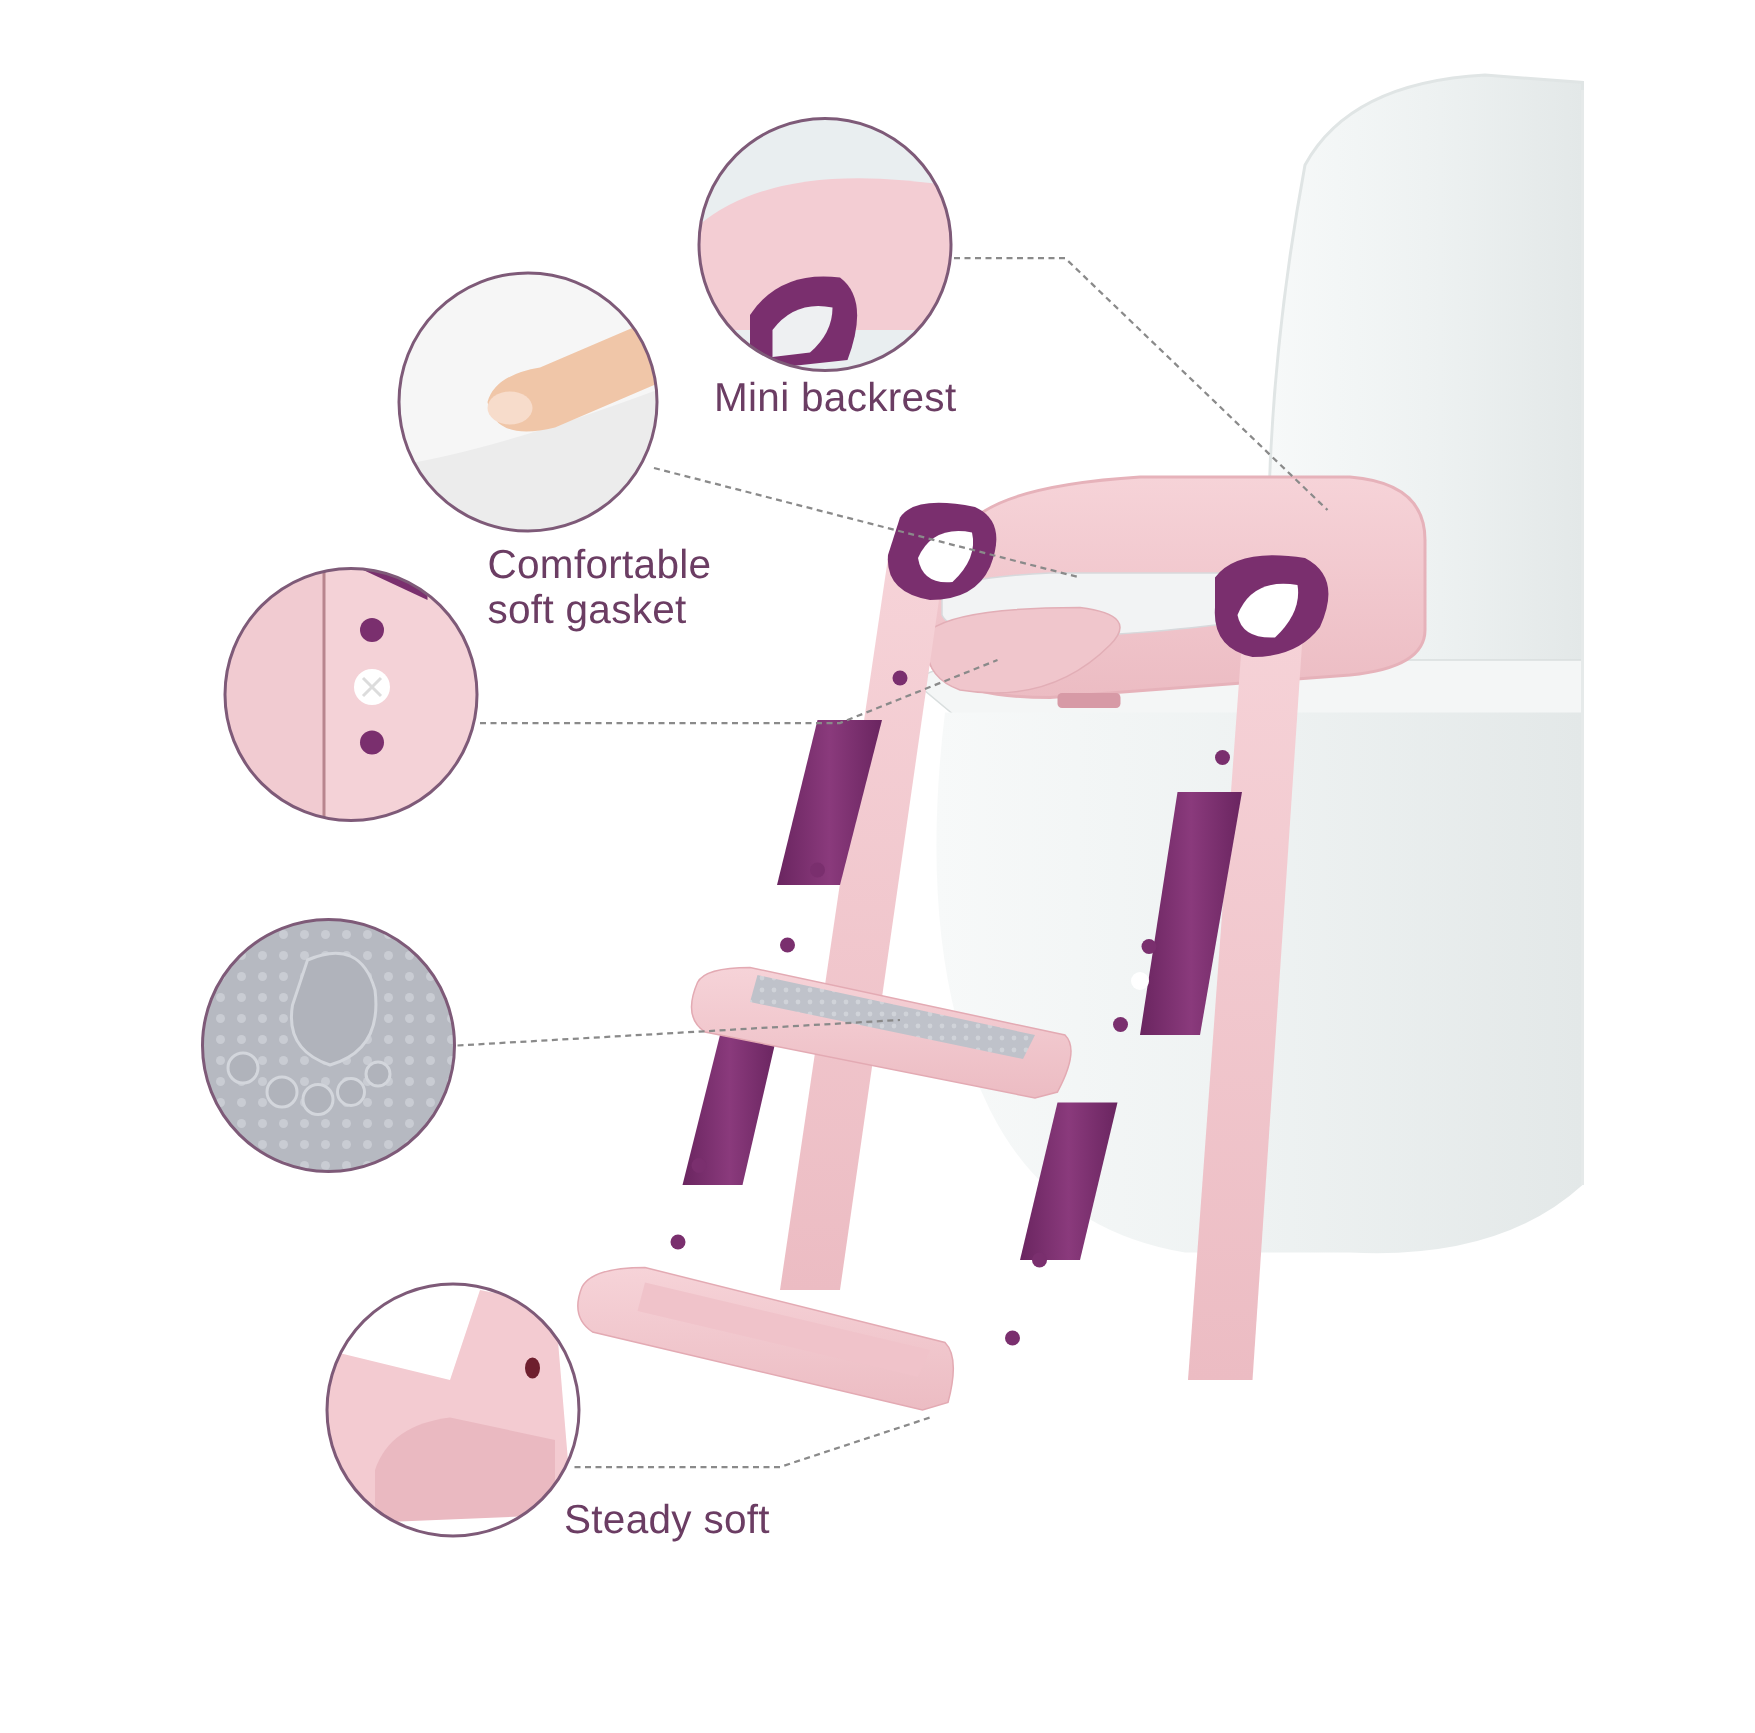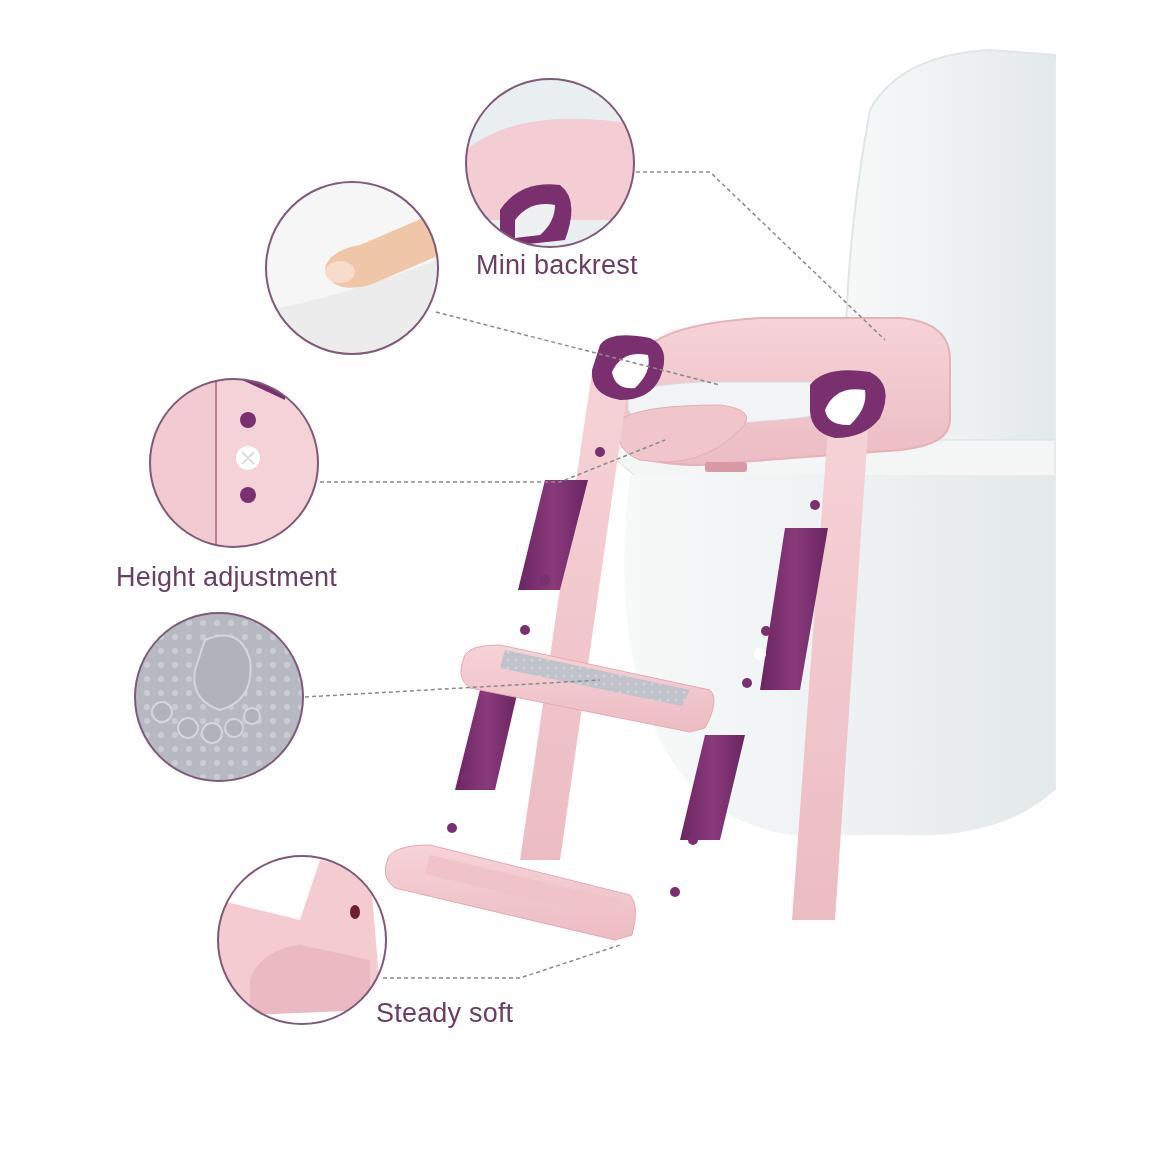--- a/index.html
+++ b/index.html
@@ -168,23 +168,24 @@
       <ellipse cx="355" cy="912" rx="5" ry="7" fill="#6e1f2e"></ellipse>
     </g>
     <circle cx="302" cy="940" r="84" fill="none" stroke="#7e5a78" stroke-width="2"></circle>
   </g>
 </svg>
 
 <div class="label" style="left:476px;top:250px;">
   <span class="ln">Mini backrest</span>
 </div>
 
+<div class="label" style="left:325px;top:361px;">
+  <span class="ln">Comfortable</span>
+  <span class="ln">soft gasket</span>
+</div>
 
-<div class="label" style="left:116px;top:562px;">
-  <span class="ln">Height adjustment</span>
-</div>
 
 
 <div class="label" style="left:376px;top:998px;">
   <span class="ln">Steady soft</span>
 </div>
 
 </div>
 
 </body></html>

